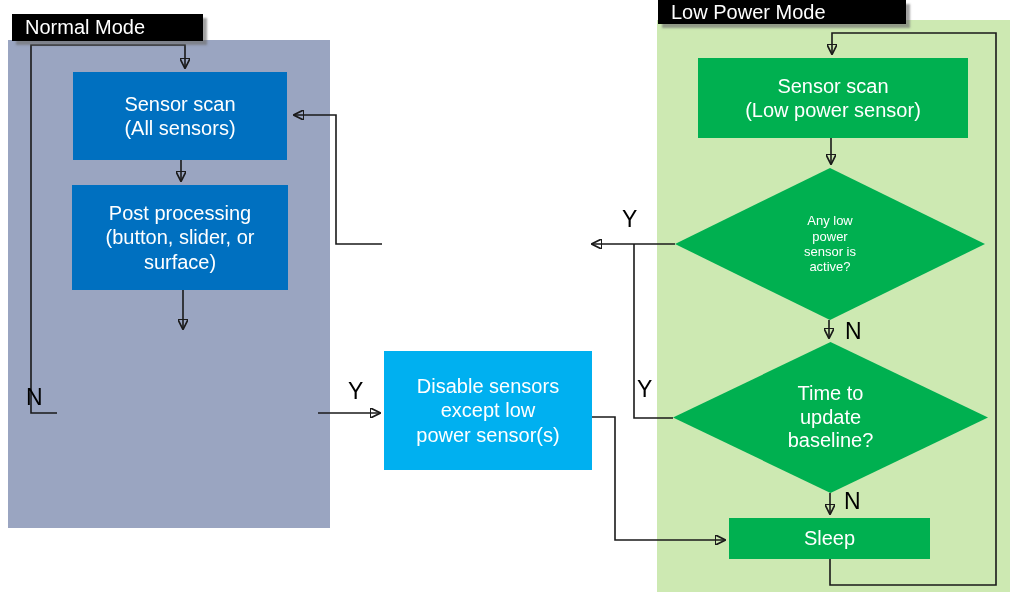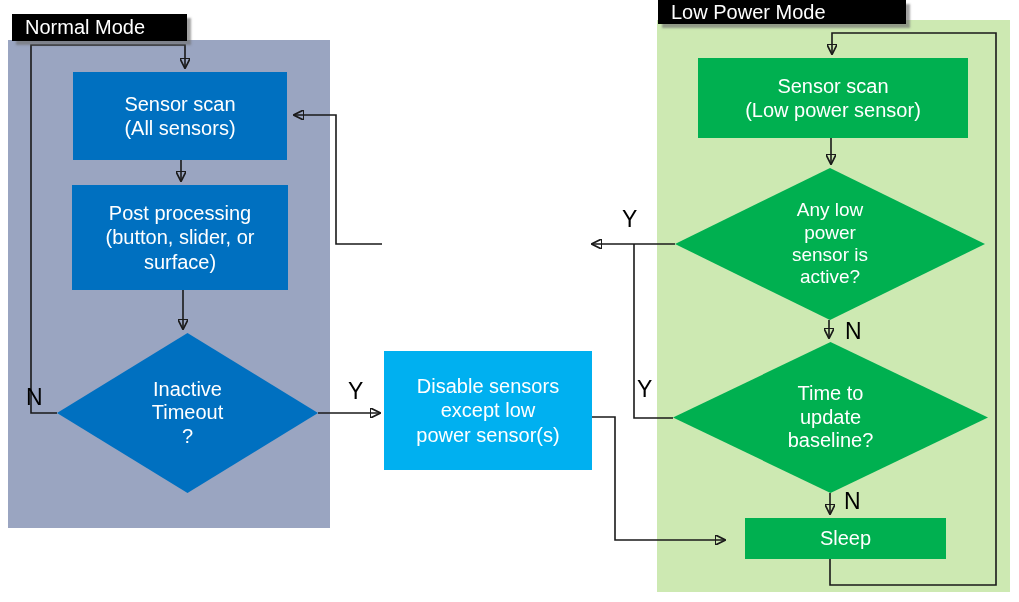--- a/index.html
+++ b/index.html
@@ -30,21 +30,21 @@
     background: #000000;
     color: #ffffff;
     font-size: 20px;
     padding-left: 13px;
     display: flex;
     align-items: center;
     box-shadow: 4px 4px 2px rgba(110,110,110,0.65);
     white-space: nowrap;
     z-index: 5;
   }
-  .title-normal { left: 12px; top: 14px; width: 175px; height: 27px; }
+  .title-normal { left: 12px; top: 14px; width: 191px; height: 27px; }
   .title-low    { left: 658px; top: 0px;  width: 248px; height: 24px; }
 
   .node {
     position: absolute;
     color: #ffffff;
     font-size: 20px;
     line-height: 1.22;
     display: flex;
     align-items: center;
     justify-content: center;
@@ -59,23 +59,23 @@
   .diamond {
     clip-path: polygon(50% 0, 100% 50%, 50% 100%, 0 50%);
     line-height: 1.18;
   }
   .n-sensor-scan-all { left: 73px;  top: 72px;  width: 214px; height: 88px; }
   .n-post-processing { left: 72px;  top: 185px; width: 216px; height: 105px; }
   .n-inactive        { left: 57px;  top: 333px; width: 261px; height: 160px; }
   .n-enabled-all     { left: 382px; top: 184px; width: 206px; height: 119px; }
   .n-disable         { left: 384px; top: 351px; width: 208px; height: 119px; }
   .n-sensor-scan-lp  { left: 698px; top: 58px;  width: 270px; height: 80px; }
-  .n-any-lp          { left: 675px; top: 168px; width: 310px; height: 152px; font-size: 19px; }
+  .n-any-lp          { left: 675px; top: 168px; width: 310px; height: 152px; font-size: 13px; }
   .n-time-update     { left: 673px; top: 342px; width: 315px; height: 151px; }
-  .n-sleep           { left: 729px; top: 518px; width: 201px; height: 41px; margin-left: 16px; }
+  .n-sleep           { left: 729px; top: 518px; width: 201px; height: 41px; }
 
   .edge-label {
     position: absolute;
     color: #000000;
     font-size: 23px;
     z-index: 4;
   }
   .lbl-n-inactive { left: 26px;  top: 384px; }
   .lbl-y-inactive { left: 348px; top: 378px; }
   .lbl-y-any      { left: 622px; top: 206px; }
@@ -136,23 +136,20 @@
   </svg>
 
   <div class="mode-title title-normal">Normal Mode</div>
   <div class="mode-title title-low">Low Power Mode</div>
 
   <div class="node proc-blue n-sensor-scan-all">Sensor scan
 (All sensors)</div>
   <div class="node proc-blue n-post-processing">Post processing
 (button, slider, or
 surface)</div>
-  <div class="node proc-blue diamond n-inactive">Inactive
-Timeout
-?</div>
 
   <div class="node act-cyan n-disable">Disable sensors
 except low
 power sensor(s)</div>
 
   <div class="node act-green n-sensor-scan-lp">Sensor scan
 (Low power sensor)</div>
   <div class="node act-green diamond n-any-lp">Any low
 power
 sensor is

